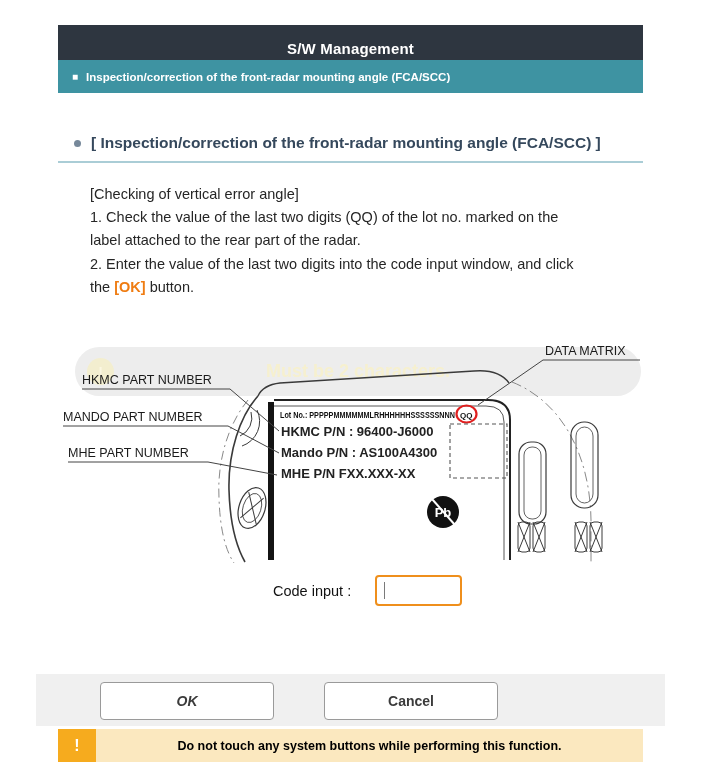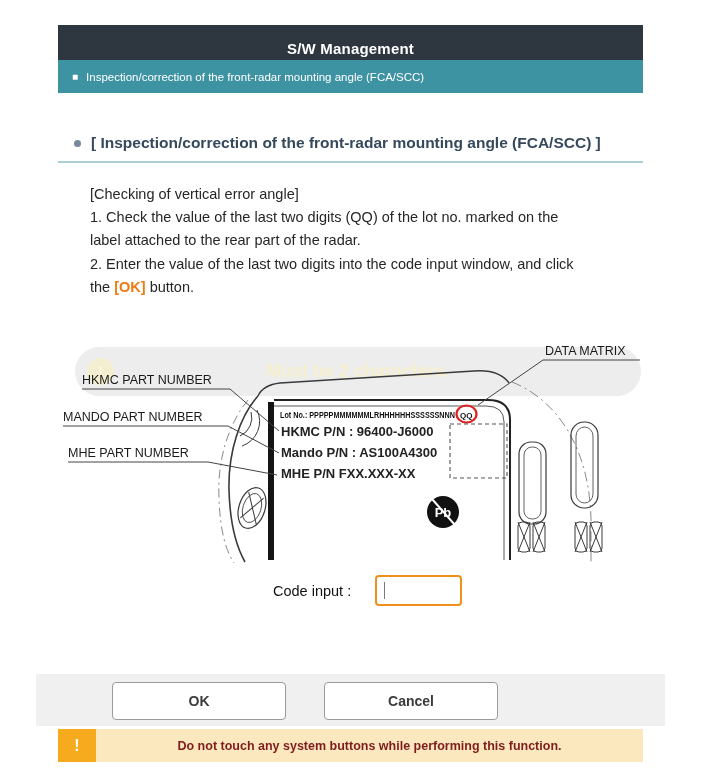--- a/index.html
+++ b/index.html
@@ -6,21 +6,21 @@
   .stage{position:relative;width:701px;height:784px;background:#fff;overflow:hidden;
          font-family:"Liberation Sans","DejaVu Sans",sans-serif;color:#222;}
 
   
   .hdr-dark{position:absolute;left:58px;top:25px;width:585px;height:46px;background:#2e3640;
             display:flex;align-items:center;justify-content:center;}
   .hdr-dark span{color:#fff;font-size:15px;font-weight:bold;letter-spacing:.2px;}
   .hdr-teal{position:absolute;left:58px;top:60px;width:585px;height:33px;background:#3e93a2;
             display:flex;align-items:center;padding:0 0 0 14px;box-sizing:border-box;gap:8px;}
   .hdr-teal .sq{color:#fff;font-size:10px;line-height:1;}
-  .hdr-teal .sub{color:#fff;font-size:11.5px;font-weight:normal;}
+  .hdr-teal .sub{color:#fff;font-size:11.5px;font-weight:bold;}
 
   
   .section-head{position:absolute;left:58px;top:134px;width:585px;box-sizing:border-box;
                 display:flex;align-items:center;gap:10px;padding:0 0 9px 16px;
                 border-bottom:2px solid #aacdd6;}
   .section-head .dot{width:7px;height:7px;border-radius:50%;background:#76889a;flex:0 0 auto;}
   .section-head .ttl{font-size:15.5px;font-weight:bold;color:#35485c;text-align:center;}
 
   
   .instructions{position:absolute;left:90px;top:183px;width:530px;font-size:14.5px;
@@ -42,28 +42,28 @@
   .code-row .lbl{font-size:14.5px;color:#111;}
   .code-box{width:76px;height:27px;border:2px solid #ef8f1c;border-radius:4px;background:#fff;
             display:flex;align-items:center;padding-left:7px;}
   .caret{width:1px;height:17px;background:#7a7a7a;}
 
   
   .btn-band{position:absolute;left:36px;top:674px;width:629px;height:52px;background:#f0f0f0;}
   .btn{position:absolute;top:682px;width:172px;height:36px;background:#fff;border:1.5px solid #9a9a9a;
        border-radius:4px;display:flex;align-items:center;justify-content:center;
        font-size:14px;font-weight:bold;color:#3b3b3b;cursor:pointer;}
-  .btn-ok{left:112px;} .btn-cancel{left:324px;text-align:center;}
+  .btn-ok{left:100px;font-style:italic;} .btn-cancel{left:324px;text-align:center;}
 
   
   .warn{position:absolute;left:58px;top:729px;width:585px;height:33px;display:flex;background:#fbe8bf;}
   .warn .wicon{width:38px;background:#f6ab1e;color:#fff;font-weight:bold;font-size:16px;
        display:flex;align-items:center;justify-content:center;flex:0 0 auto;}
   .warn .wmsg{flex:1;display:flex;align-items:center;justify-content:center;
-       font-size:12.5px;font-weight:bold;color:#7f1d1d;}
+       font-size:12.5px;font-weight:bold;color:#000000;}
 
   svg text{font-family:"Liberation Sans","DejaVu Sans",sans-serif;}
 </style>
 </head>
 <body>
 
 <div class="stage">
 
   <div class="hdr-dark">
     <span>S/W Management</span>

